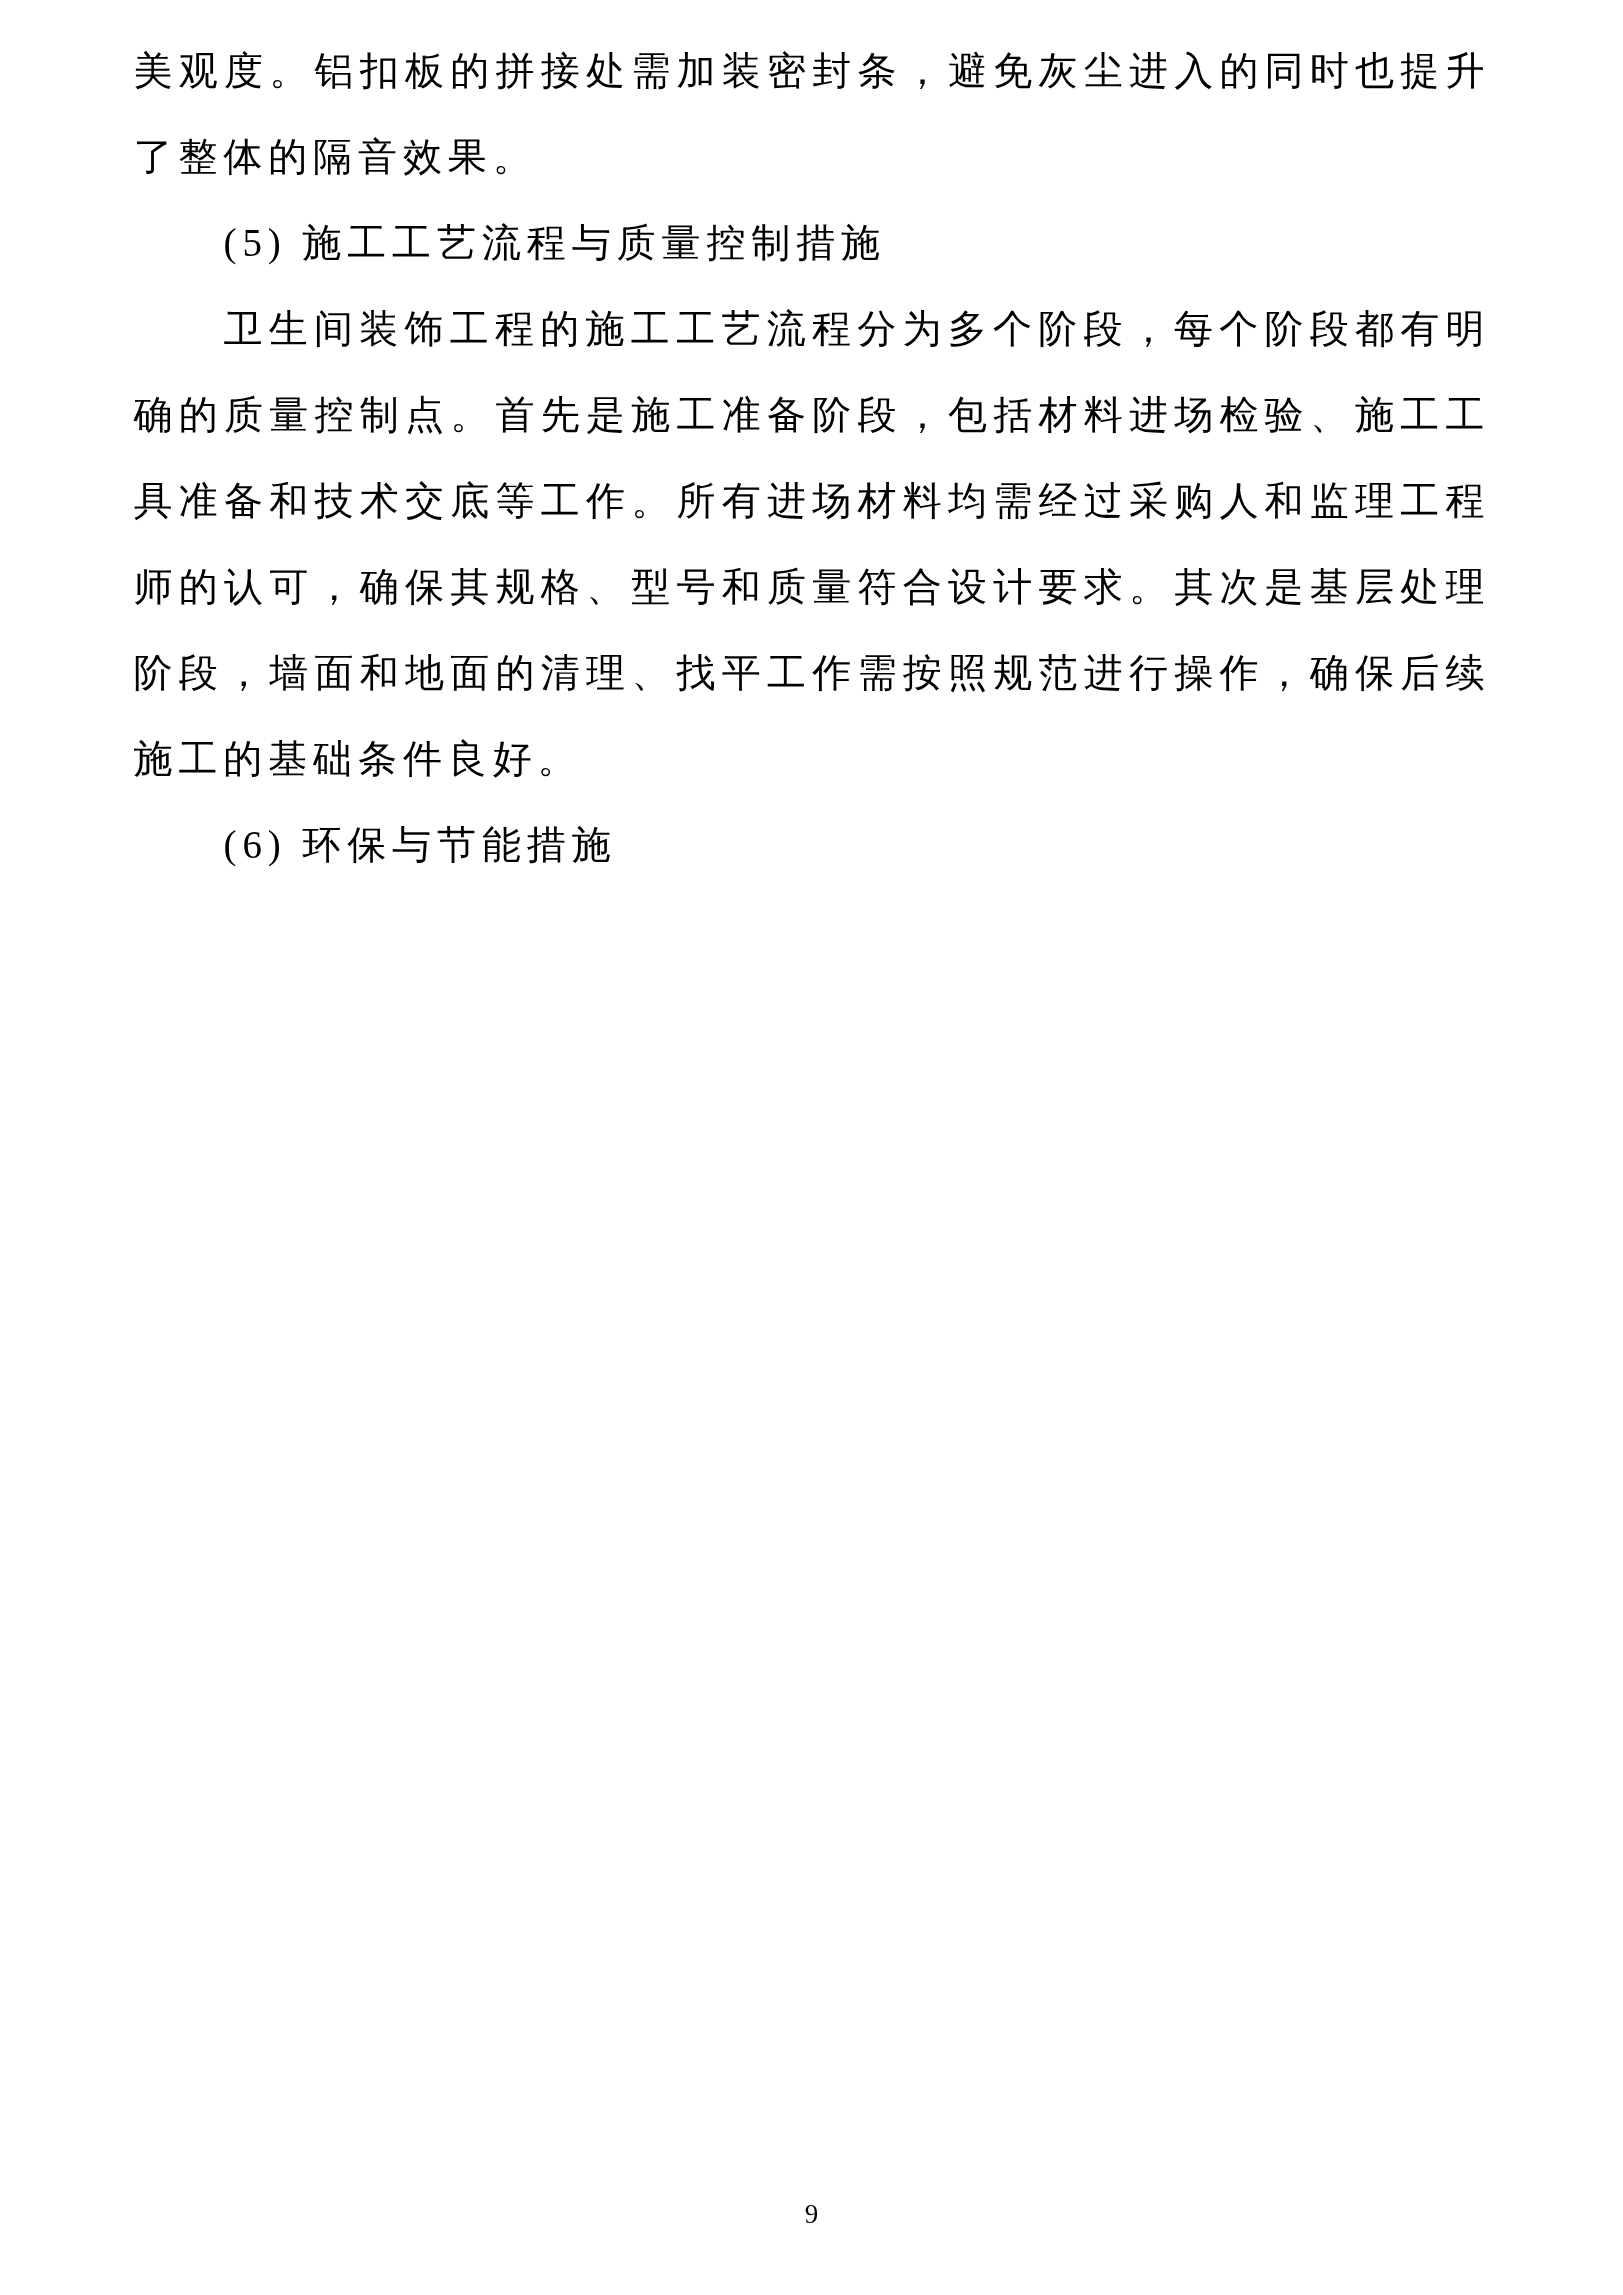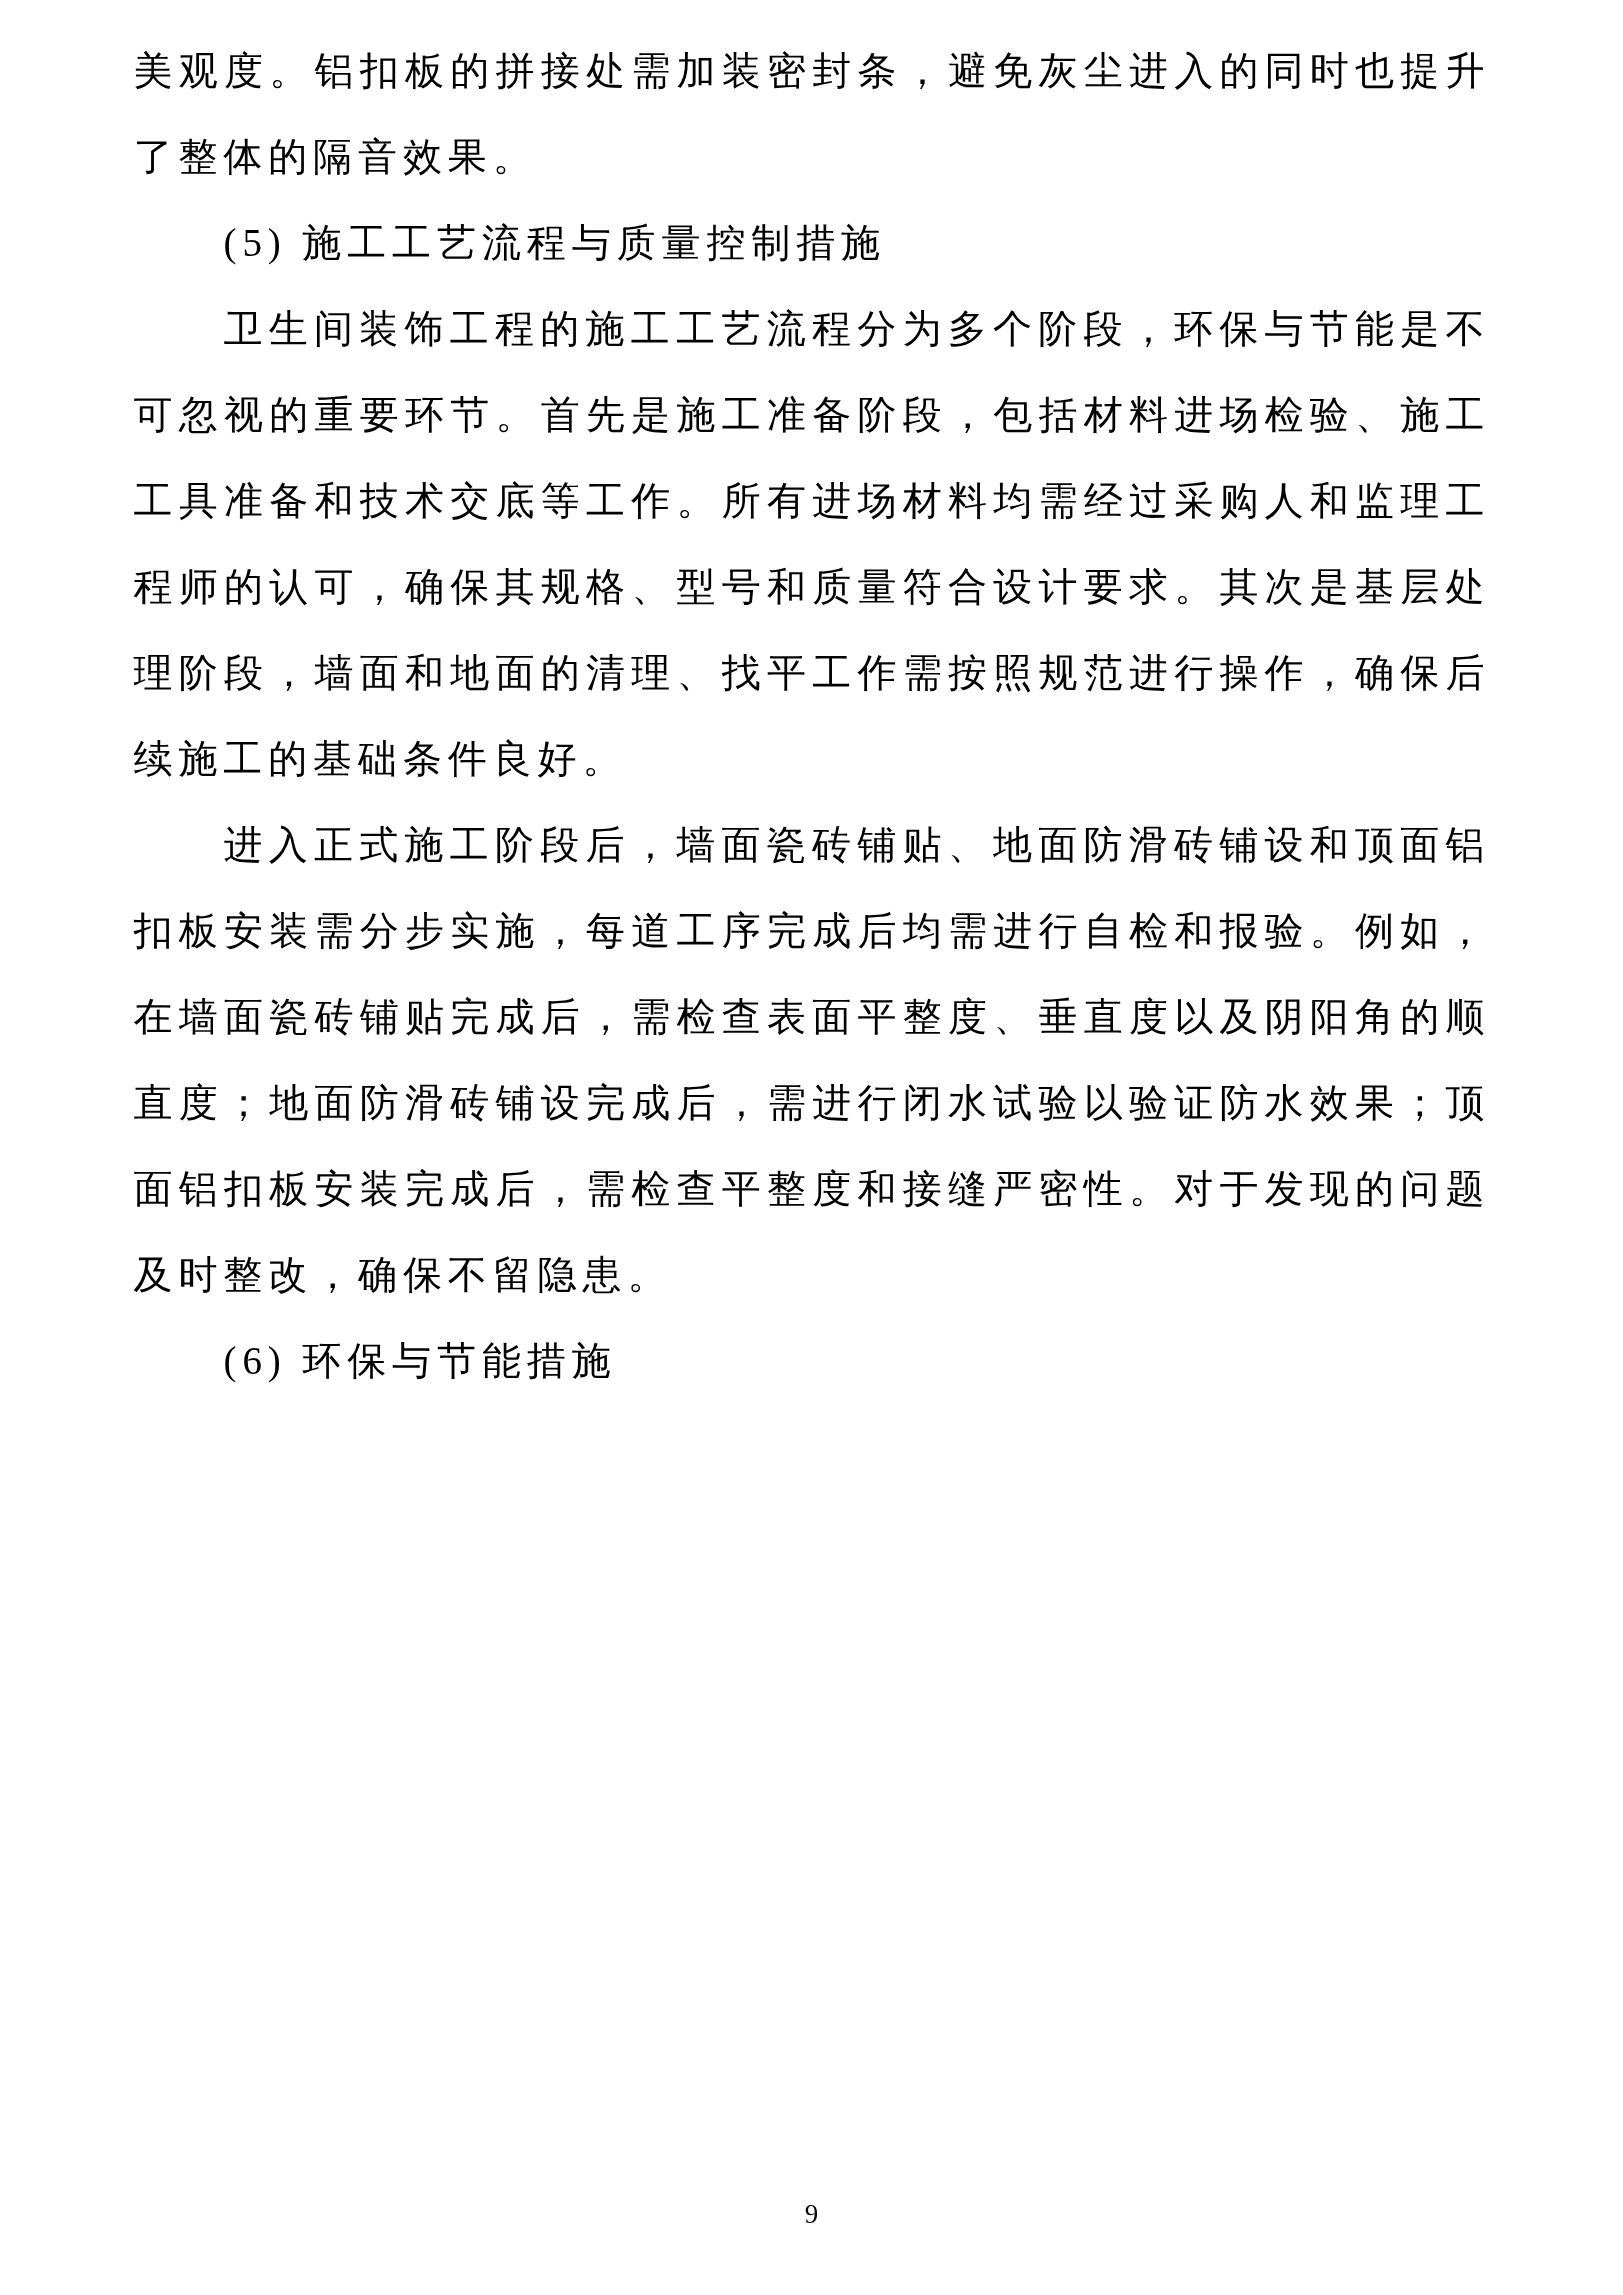--- a/index.html
+++ b/index.html
@@ -50,19 +50,18 @@
     color: #000000;
   }
 </style>
 </head>
 <body>
 
 <div class="page">
   <div class="content">
       <p class="para continuation">美观度。铝扣板的拼接处需加装密封条，避免灰尘进入的同时也提升了整体的隔音效果。</p>
       <p class="para heading">(5) 施工工艺流程与质量控制措施</p>
-      <p class="para body">卫生间装饰工程的施工工艺流程分为多个阶段，环保与节能是不可忽视的重要环节。首先是施工准备阶段，包括材料进场检验、施工工具准备和技术交底等工作。所有进场材料均需经过采购人和监理工程师的认可，确保其规格、型号和质量符合设计要求。其次是基层处理阶段，墙面和地面的清理、找平工作需按照规范进行操作，确保后续施工的基础条件良好。</p>
-      <p class="para body">进入正式施工阶段后，墙面瓷砖铺贴、地面防滑砖铺设和顶面铝扣板安装需分步实施，每道工序完成后均需进行自检和报验。例如，在墙面瓷砖铺贴完成后，需检查表面平整度、垂直度以及阴阳角的顺直度；地面防滑砖铺设完成后，需进行闭水试验以验证防水效果；顶面铝扣板安装完成后，需检查平整度和接缝严密性。对于发现的问题及时整改，确保不留隐患。</p>
+      <p class="para body">卫生间装饰工程的施工工艺流程分为多个阶段，每个阶段都有明确的质量控制点。首先是施工准备阶段，包括材料进场检验、施工工具准备和技术交底等工作。所有进场材料均需经过采购人和监理工程师的认可，确保其规格、型号和质量符合设计要求。其次是基层处理阶段，墙面和地面的清理、找平工作需按照规范进行操作，确保后续施工的基础条件良好。</p>
       <p class="para heading">(6) 环保与节能措施</p>
     </div>
   <div class="page-number">9</div>
 </div>
 
 
 </body></html>

